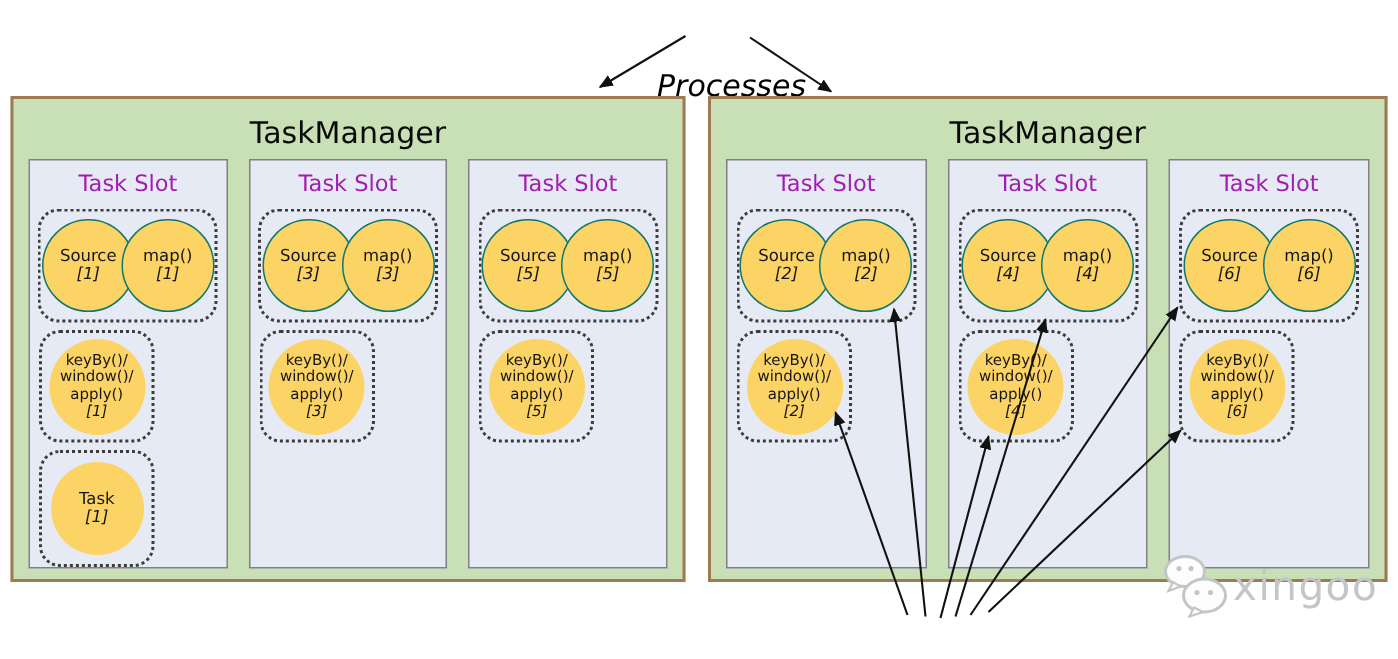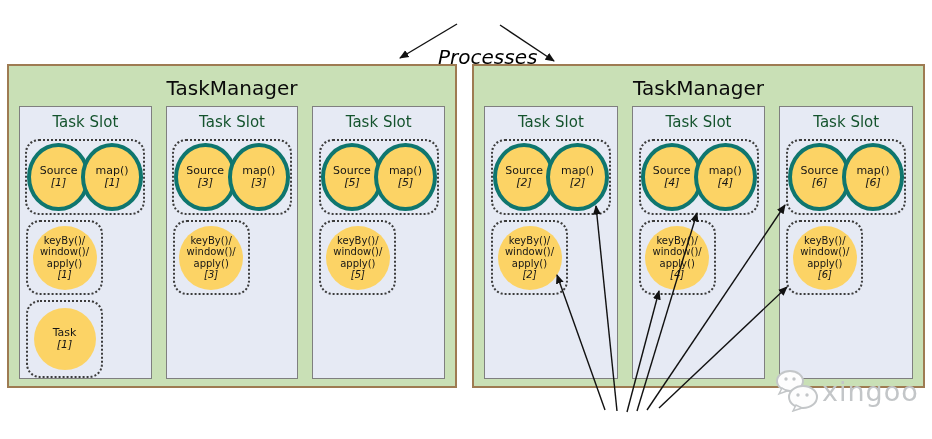--- a/index.html
+++ b/index.html
@@ -27,35 +27,35 @@
   }
   .slots-row{
     display:flex;justify-content:space-between;padding:0 10px;gap:14px;
   }
   .slot{
     flex:1 1 0;height:273px;box-sizing:border-box;
     background:#e6eaf4;border:1px solid #7f7f7f;
     display:flex;flex-direction:column;
   }
   .slot-title{
-    padding-top:6px;height:20px;text-align:center;font-size:15px;color:#14532d;
+    padding-top:6px;height:20px;text-align:center;font-size:15px;color:#a21caf;
   }
   .group{
     border:2px dotted #3c3c3c;border-radius:14px;box-sizing:border-box;
     display:flex;align-items:center;justify-content:center;
   }
   .src-map-group{width:120px;height:76px;margin:6px auto 0;}
   .key-group{width:77px;height:75px;margin:5px 0 0 6px;}
   .sink-group{width:77px;height:78px;margin:5px 0 0 6px;}
   .op-circle{
     border-radius:50%;background:#fcd365;
     display:flex;flex-direction:column;align-items:center;justify-content:center;
     text-align:center;font-size:11px;line-height:12px;color:#161616;
   }
-  .src-circle,.map-circle{width:60px;height:60px;border:4px solid #0f766e;}
+  .src-circle,.map-circle{width:60px;height:60px;border:1px solid #0f766e;}
   .map-circle{margin-left:-9px;position:relative;z-index:2;}
   .key-circle{width:64px;height:64px;font-size:10px;line-height:11.5px;}
   .sink-circle{width:62px;height:62px;}
   .sub{font-style:italic;}
 
   #arrow-layer{position:absolute;left:0;top:0;z-index:5;pointer-events:none;}
 
   #watermark{
     position:absolute;left:772px;top:370px;z-index:6;
     display:flex;align-items:center;gap:0;

